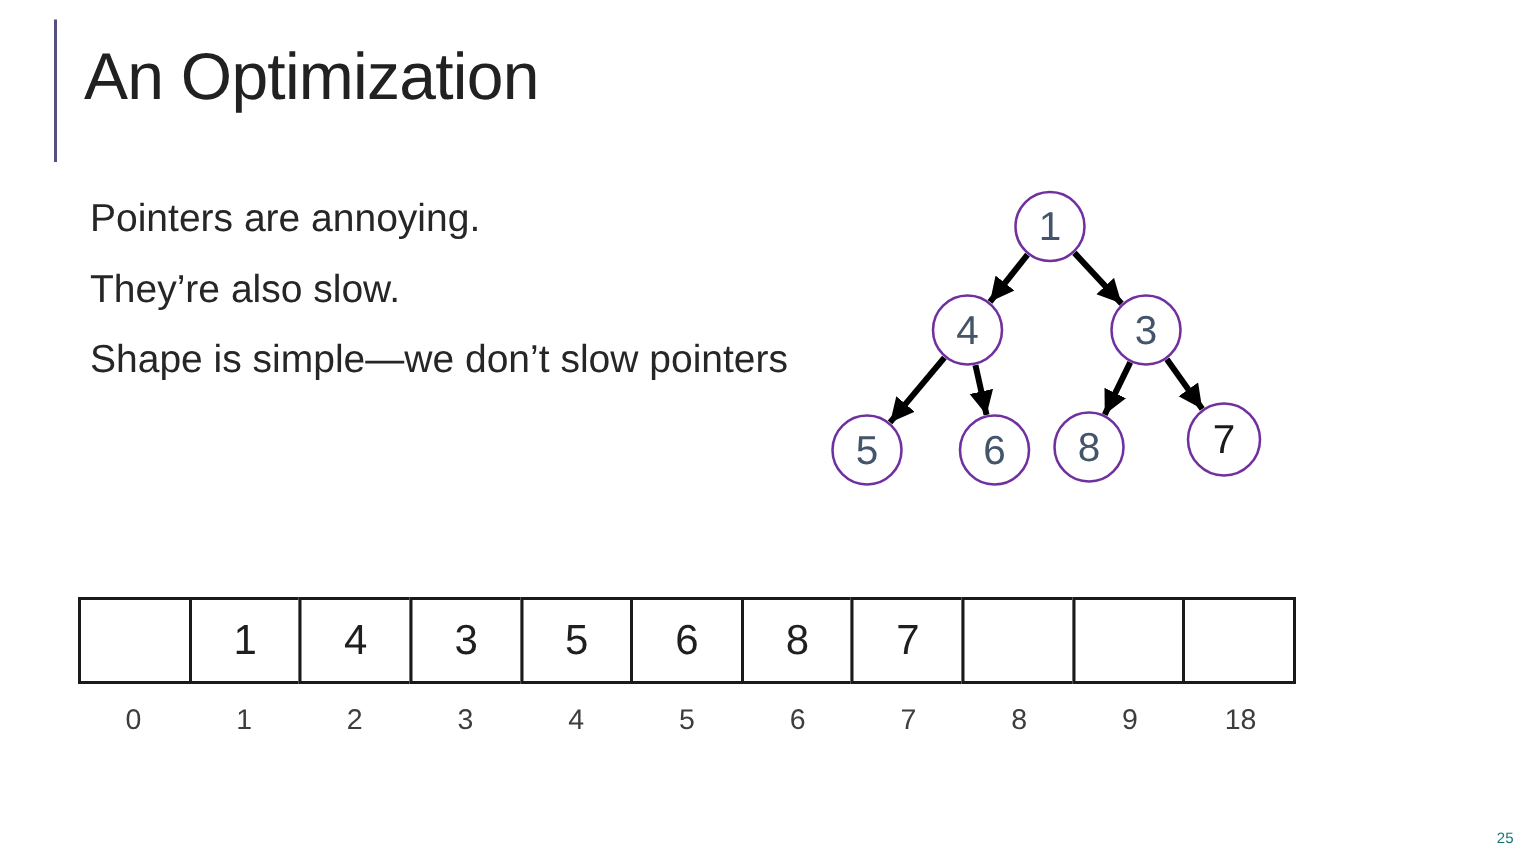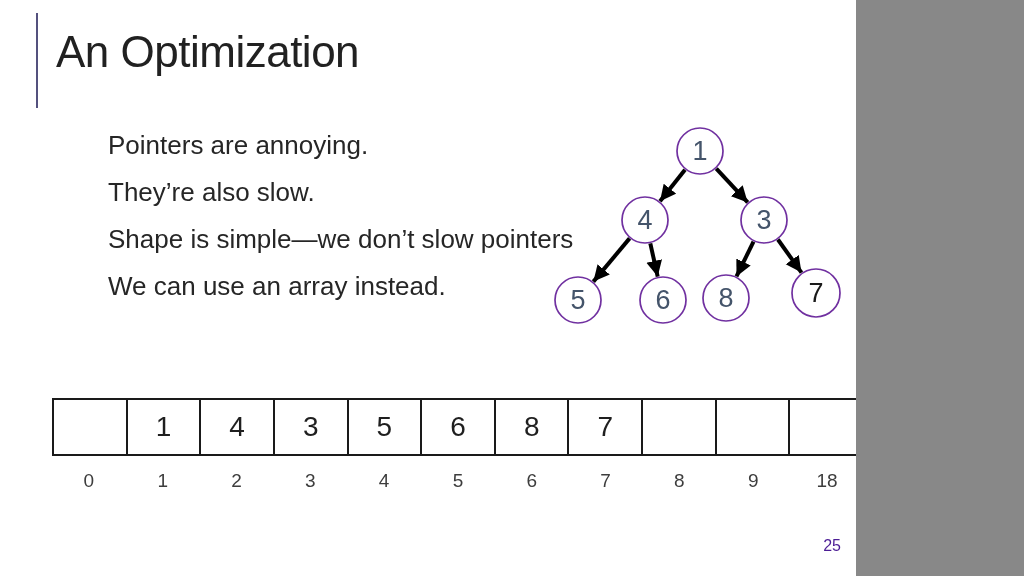--- a/index.html
+++ b/index.html
@@ -1,18 +1,18 @@
 <!DOCTYPE html>
 <html><head>
 <meta charset="utf-8">
 <style>
   html, body { margin: 0; padding: 0; background: #888; }
   .slide {
     position: relative;
-    width: 856px;
+    width: 1024px;
     height: 576px;
     background: #ffffff;
     font-family: "Liberation Sans", sans-serif;
     overflow: hidden;
   }
   .accent-bar {
     position: absolute;
     left: 36px;
     top: 13px;
     width: 2px;
@@ -32,21 +32,21 @@
   }
   .body-text {
     position: absolute;
     left: 60px;
     top: 122px;
     font-size: 26px;
     font-weight: 300;
     color: #262626;
     line-height: 47px;
   }
-  .body-line { white-space: nowrap; margin-left: 48px; }
+  .body-line { white-space: nowrap; }
   .tree {
     position: absolute;
     left: 540px;
     top: 115px;
   }
   .tree text {
     font-family: "Liberation Sans", sans-serif;
     font-weight: 300;
   }
   .array-row {
@@ -81,39 +81,38 @@
   .idx {
     flex: 1;
     text-align: center;
     font-size: 19px;
     font-weight: 300;
     color: #3d3d3d;
   }
   .page-number {
     position: absolute;
     right: 15px;
-    bottom: 21px;
-    font-size: 16px;
-    color: #4c1d95;
+    bottom: 11px;
+    font-size: 10px;
+    color: #0f766e;
   }
 </style>
 </head>
 <body>
 
 <div class="slide">
 
   <div class="accent-bar" style="background: rgb(84, 81, 126);"></div>
 
   <h1 class="title">An Optimization</h1>
 
   <div class="body-text">
     <div class="body-line">Pointers are annoying.</div>
     <div class="body-line">They’re also slow.</div>
     <div class="body-line">Shape is simple—we don’t slow pointers</div>
-    <div class="body-line">We can use an array instead.</div>
   </div>
 
   <svg class="tree" width="340" height="215" viewBox="0 0 340 215">
       <defs>
         <marker id="arrowhead" markerUnits="strokeWidth" markerWidth="4.6" markerHeight="4.2" viewBox="0 0 4.6 4.2" refX="4" refY="2.1" orient="auto">
           <path d="M0,0.1 L4,2.1 L0,4.1 z" fill="#000000"></path>
         </marker>
       </defs>
       <line x1="145.0" y1="54.8" x2="120.0" y2="86.2" stroke="#000000" stroke-width="4" marker-end="url(#arrowhead)"></line>
       <line x1="176.3" y1="53.6" x2="207.7" y2="87.4" stroke="#000000" stroke-width="4" marker-end="url(#arrowhead)"></line>

